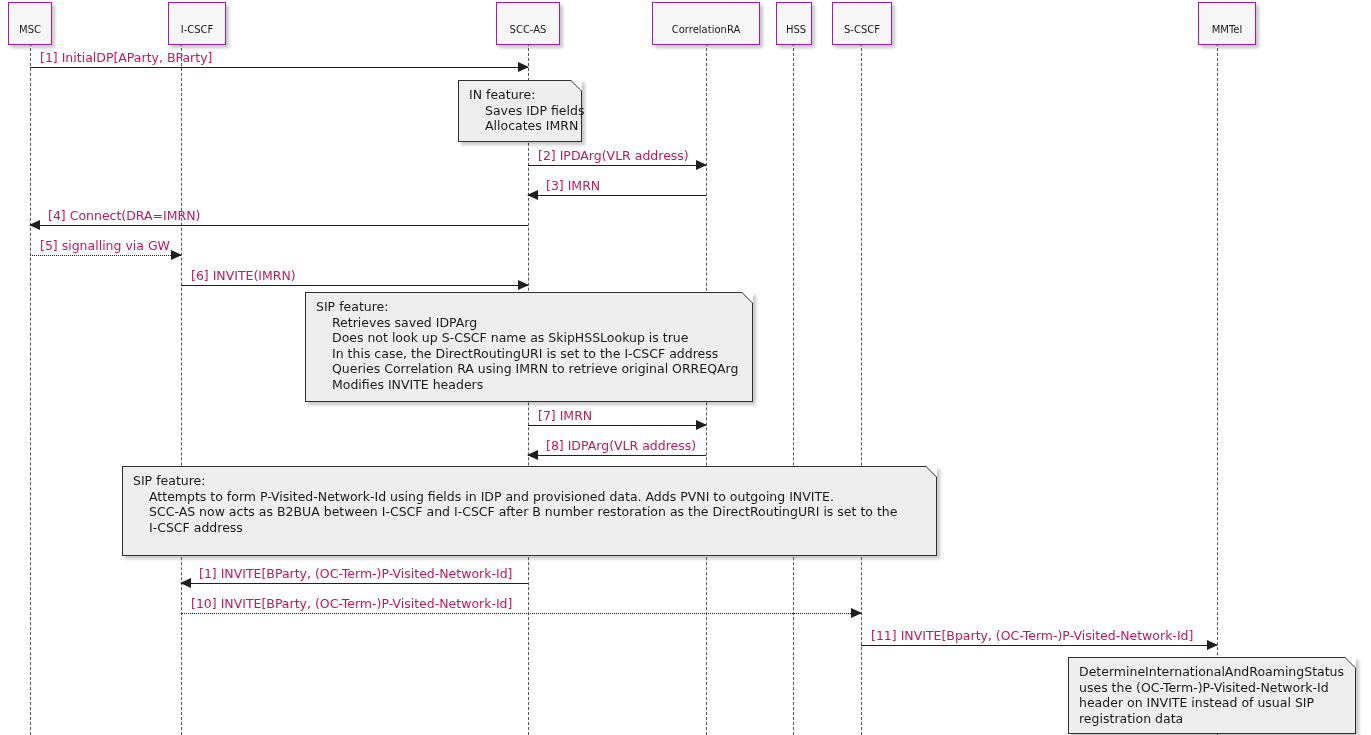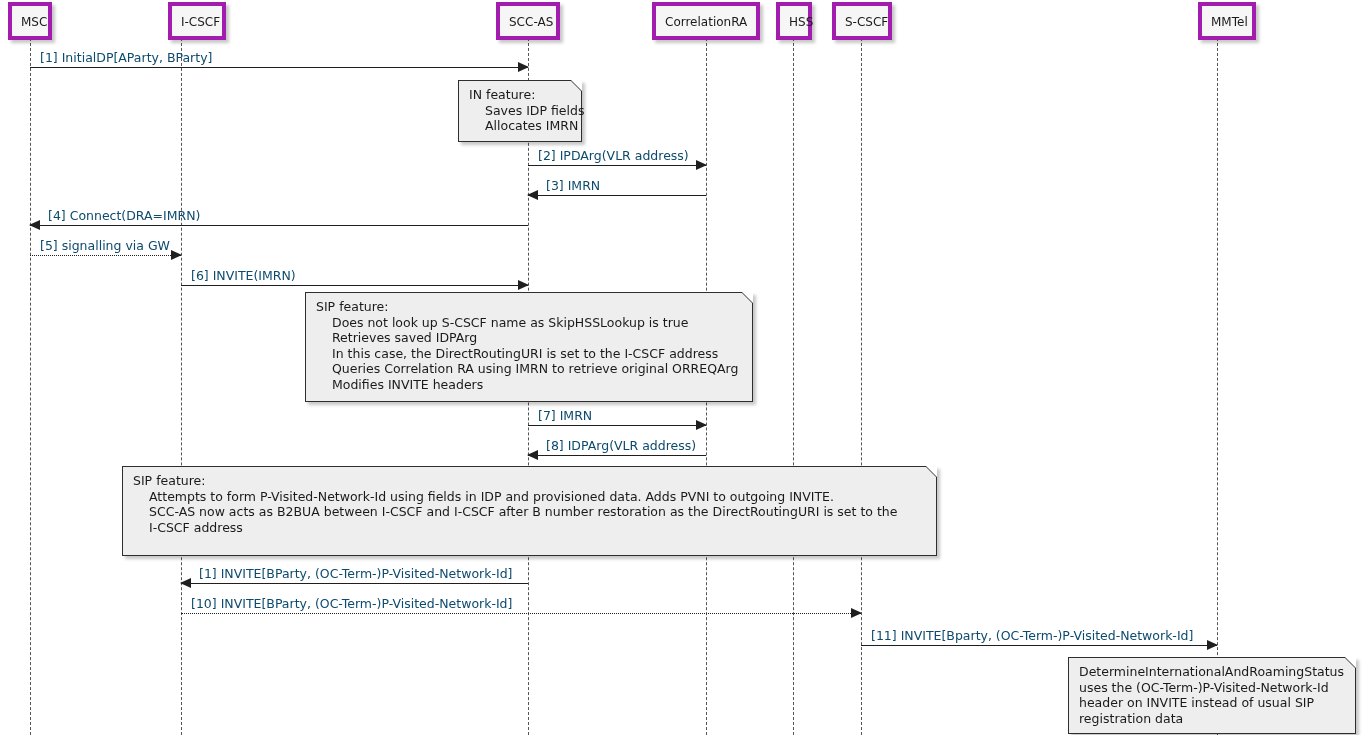--- a/index.html
+++ b/index.html
@@ -17,26 +17,26 @@
     position: relative;
     width: 1371px;
     height: 735px;
     background: #ffffff;
   }
   
   .participant {
     position: absolute;
     box-sizing: border-box;
     background: #f6f6f6;
-    border: 4px solid #a21caf;
+    border: 1px solid #a21caf;
     color: #1a1a1a;
-    font-size: 12px;
+    font-size: 10px;
     line-height: 14px;
     text-align: center;
-    padding: 9px 9px 7px 9px;
+    padding: 20px 9px 7px 9px;
     white-space: nowrap;
     box-shadow: 3px 3px 3px rgba(0,0,0,0.22);
     z-index: 5;
   }
   
   .lifeline {
     position: absolute;
     width: 0;
     border-left: 1px dashed #555555;
     z-index: 1;
@@ -74,21 +74,21 @@
     left: -1px;
     border-top: 5px solid transparent;
     border-bottom: 5px solid transparent;
     border-right: 11px solid #1f1f1f;
   }
   .msg .label {
     position: absolute;
     bottom: 3px;
     font-size: 12.5px;
     line-height: 14px;
-    color: #0c4a6e;
+    color: #be185d;
     white-space: nowrap;
   }
   .msg.right .label { left: 10px; }
   .msg.left  .label { left: 18px; }
 
   
   .note {
     position: absolute;
     box-sizing: border-box;
     background: #eeeeee;
@@ -197,22 +197,22 @@
       <div class="head"></div>
       <div class="label">[11] INVITE[Bparty, (OC-Term-)P-Visited-Network-Id]</div>
     </div>
     <div class="note" style="left: 458px; top: 80px; width: 124px; min-height: 60px;">
       <span class="nl">IN feature:</span>
       <span class="nl indent">Saves IDP fields</span>
       <span class="nl indent">Allocates IMRN</span>
     </div>
     <div class="note" style="left: 305px; top: 292px; width: 448px; min-height: 110px;">
       <span class="nl">SIP feature:</span>
+      <span class="nl indent">Retrieves saved IDPArg</span>
       <span class="nl indent">Does not look up S-CSCF name as SkipHSSLookup is true</span>
-      <span class="nl indent">Retrieves saved IDPArg</span>
       <span class="nl indent">In this case, the DirectRoutingURI is set to the I-CSCF address</span>
       <span class="nl indent">Queries Correlation RA using IMRN to retrieve original ORREQArg</span>
       <span class="nl indent">Modifies INVITE headers</span>
     </div>
     <div class="note" style="left: 122px; top: 466px; width: 815px; min-height: 90px;">
       <span class="nl">SIP feature:</span>
       <span class="nl indent">Attempts to form P-Visited-Network-Id using fields in IDP and provisioned data. Adds PVNI to outgoing INVITE.</span>
       <span class="nl indent">SCC-AS now acts as B2BUA between I-CSCF and I-CSCF after B number restoration as the DirectRoutingURI is set to the</span>
       <span class="nl indent">I-CSCF address</span>
     </div>

